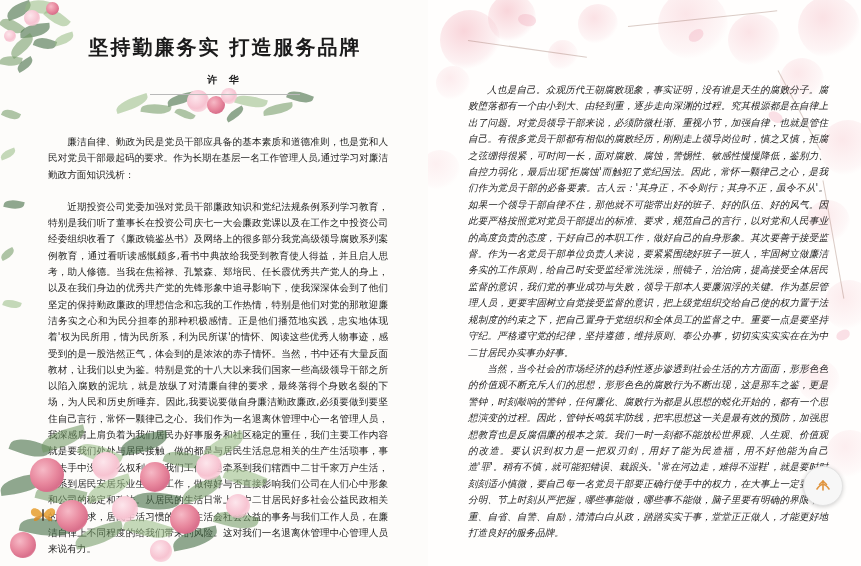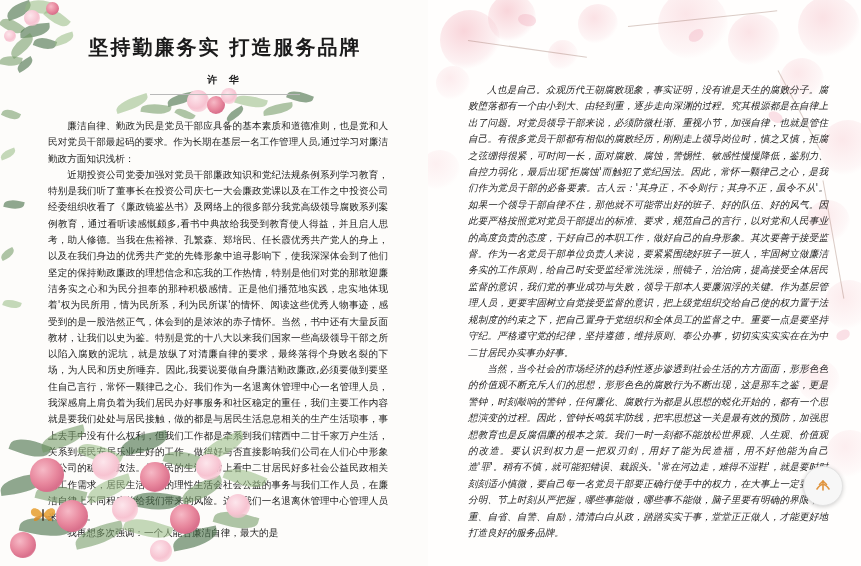--- a/index.html
+++ b/index.html
@@ -121,21 +121,21 @@
     left: 48px;
     top: 118px;
     width: 340px;
     font-size: 9.6px;
     line-height: 16.3px;
     color: #1d1d1d;
     text-align: justify;
     text-justify: inter-ideograph;
   }
   .left-body p {
-    margin: 0 0 0 0;
+    margin: 16px 0 0 0;
     text-indent: 2em;
   }
 
   
   .right-body {
     position: absolute;
     left: 468px;
     top: 82px;
     width: 360px;
     font-size: 9.6px;

